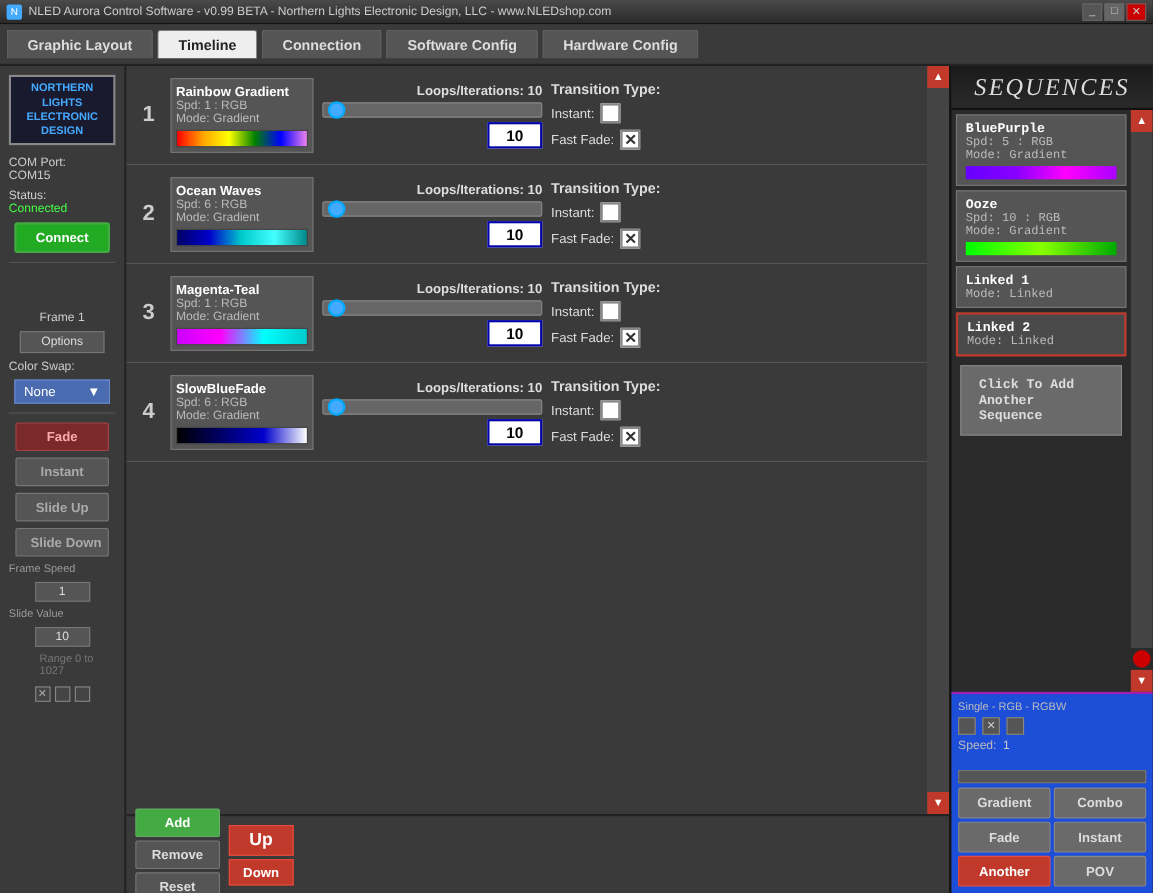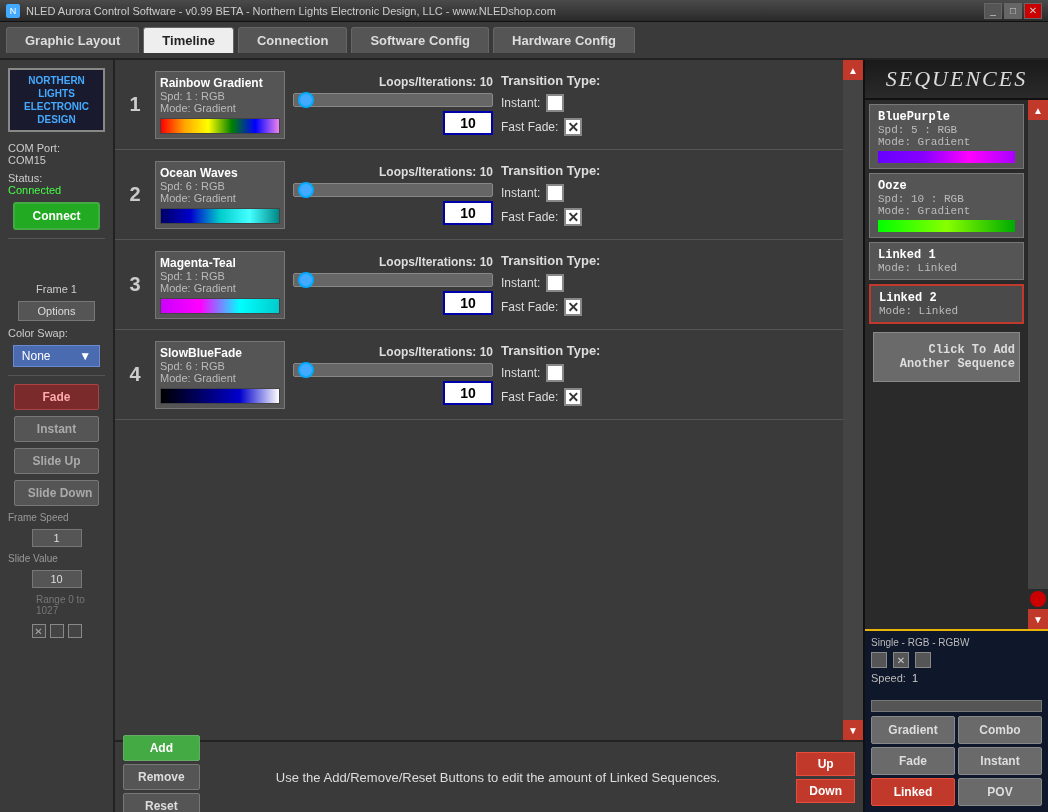--- a/index.html
+++ b/index.html
@@ -325,21 +325,21 @@
       flex: 1;
       color: #ddd;
       font-size: 13px;
       text-align: center;
     }
     .up-down-btns {
       display: flex;
       flex-direction: column;
       gap: 3px;
     }
-    .btn-up { background: #c0392b; color: white; border: 1px solid #e74c3c; padding: 4px 18px; font-size: 12px; font-weight: bold; cursor: pointer; }
+    .btn-up { background: #c0392b; color: white; border: 1px solid #e74c3c; padding: 4px 18px; font-size: 16px; font-weight: bold; cursor: pointer; }
     .btn-down { background: #c0392b; color: white; border: 1px solid #e74c3c; padding: 4px 12px; font-size: 12px; font-weight: bold; cursor: pointer; }
 
     
     .right-panel {
       width: 185px;
       background: #2a2a2a;
       border-left: 2px solid #111;
       display: flex;
       flex-direction: column;
       flex-shrink: 0;
@@ -381,22 +381,22 @@
     .right-seq-item.active-selected {
       border: 2px solid #c0392b;
       background: #4a4a4a;
     }
     .right-seq-name { color: #fff; font-size: 12px; font-weight: bold; }
     .right-seq-meta { color: #bbb; font-size: 11px; }
     .right-gradient-bar { height: 12px; margin-top: 3px; }
     .add-seq-btn {
       background: #6a6a6a;
       border: 1px solid #888;
-      padding: 10px 4px;
-      text-align: right;
+      padding: 10px 16px;
+      text-align: left;
       color: #ddd;
       font-size: 12px;
       font-weight: bold;
       cursor: pointer;
       margin: 4px;
     }
 
     .right-scroll-arrows {
       display: flex;
       flex-direction: column;
@@ -410,23 +410,23 @@
       display: flex;
       align-items: center;
       justify-content: center;
       font-size: 10px;
       cursor: pointer;
       flex-shrink: 0;
     }
 
     
     .right-bottom {
-      border-top: 2px solid #eab308;
+      border-top: 2px solid #a21caf;
       padding: 6px;
-      background: #0f172a;
+      background: #1d4ed8;
     }
     .rgb-row {
       display: flex;
       align-items: center;
       gap: 6px;
       margin-bottom: 4px;
     }
     .rgb-label { color: #bbb; font-size: 10px; }
     .small-cb {
       width: 16px; height: 16px;
@@ -702,21 +702,20 @@
         <div class="c-arrow">▼</div>
       </div>
     </div>
 
     <div class="bottom-bar">
       <div class="bottom-btns">
         <button class="bottom-btn btn-add">Add</button>
         <button class="bottom-btn btn-remove">Remove</button>
         <button class="bottom-btn btn-reset">Reset</button>
       </div>
-      <div class="bottom-info-text">Use the Add/Remove/Reset Buttons to edit the amount of Linked Sequences.</div>
       <div class="up-down-btns">
         <button class="btn-up">Up</button>
         <button class="btn-down">Down</button>
       </div>
     </div>
   </div>
 
   <div class="right-panel">
     <div class="sequences-header">
       <div class="sequences-title">Sequences</div>
@@ -773,19 +772,19 @@
       <div class="speed-row">
         <span class="speed-label">Speed:</span>
         <span class="speed-val">1</span>
       </div>
       <div class="speed-slider-track"></div>
       <div class="mode-btns">
         <button class="mode-btn btn-gradient">Gradient</button>
         <button class="mode-btn btn-combo">Combo</button>
         <button class="mode-btn btn-fade2">Fade</button>
         <button class="mode-btn btn-instant2">Instant</button>
-        <button class="mode-btn btn-linked">Linked</button>
+        <button class="mode-btn btn-linked">Another</button>
         <button class="mode-btn btn-pov">POV</button>
       </div>
     </div>
   </div>
 
 </div>
 
 </body></html>

